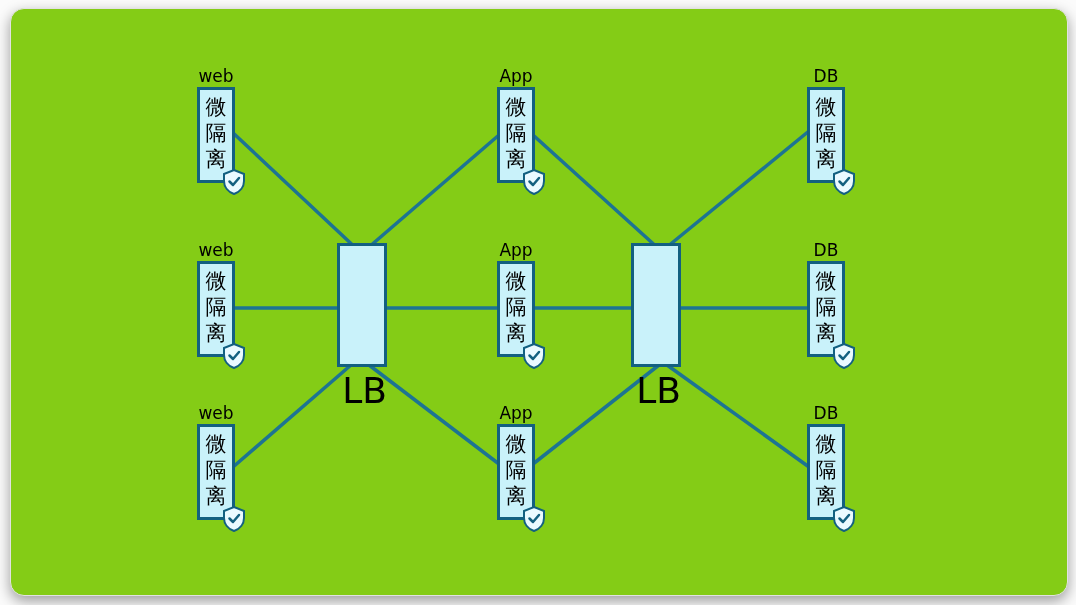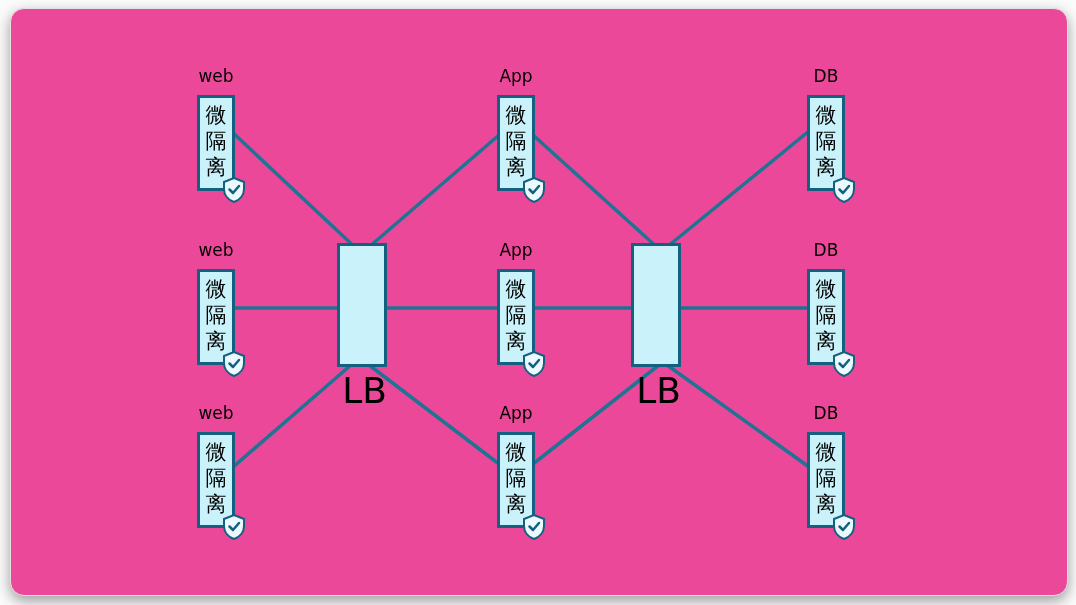--- a/index.html
+++ b/index.html
@@ -8,21 +8,21 @@
     width:1076px;
     height:605px;
     background:#fbfbfb;
     font-family:"DejaVu Sans","Liberation Sans",sans-serif;
     overflow:hidden;
   }
   .card{
     position:absolute;
     left:10px; top:8px;
     width:1056px; height:586px;
-    background:#ec4899;
+    background:#84cc16;
     border:1px solid #e2e2e2;
     border-radius:14px;
     box-shadow:0 5px 14px rgba(0,0,0,0.38);
   }
   svg.links{
     position:absolute;
     left:0; top:0;
     width:100%; height:100%;
     pointer-events:none;
   }
@@ -37,21 +37,20 @@
     font-size:17px;
     color:#000;
     line-height:22px;
     height:22px;
     white-space:nowrap;
   }
   .node-box-wrap{
     position:relative;
     width:38px;
     height:96px;
-    margin-top:8px;
   }
   .node-box{
     width:38px;
     height:96px;
     box-sizing:border-box;
     background:#c9f2fa;
     border:3px solid #136080;
     font-size:21px;
     line-height:26px;
     color:#000;

